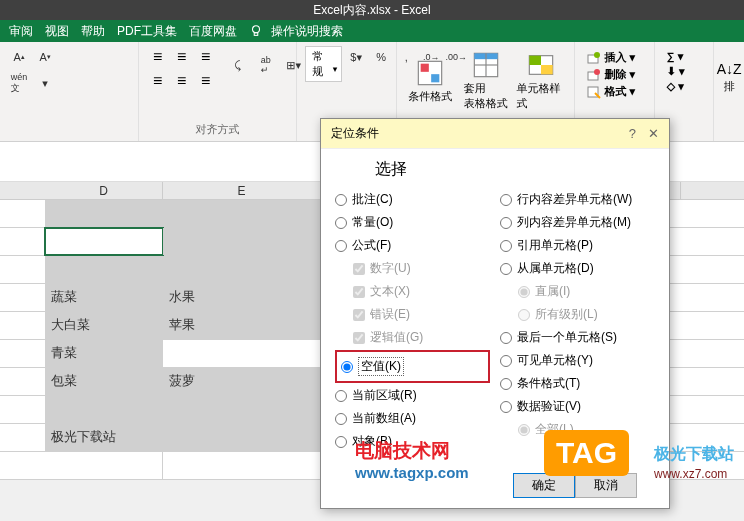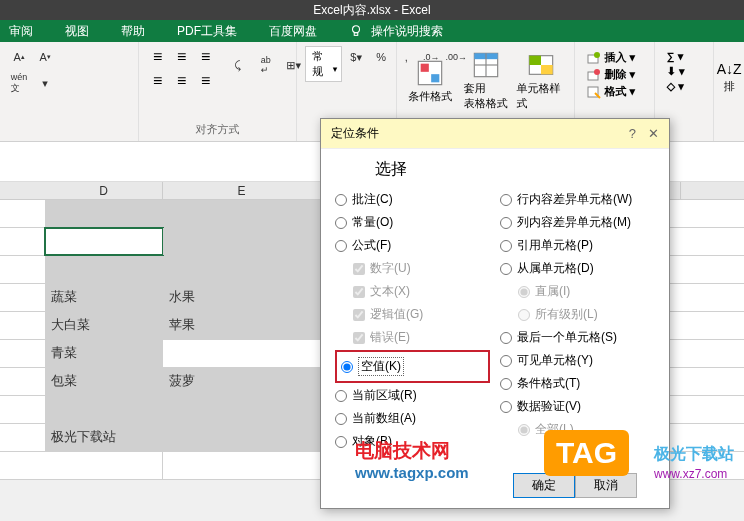--- a/index.html
+++ b/index.html
@@ -1,19 +1,19 @@
 <!DOCTYPE html>
 <html><head>
   <meta charset="utf-8">
   <style>
     * { margin: 0; padding: 0; box-sizing: border-box; font-family: "Microsoft YaHei", sans-serif; }
     body { background: #f0f0f0; width: 744px; height: 521px; overflow: hidden; position: relative; }
     
     .titlebar { background: #404040; height: 20px; color: #fff; font-size: 12px; text-align: center; line-height: 20px; }
-    .ribbon-tabs { background: #107c41; height: 22px; display: flex; align-items: center; padding: 0 5px; gap: 24px; color: #fff; font-size: 12px; }
+    .ribbon-tabs { background: #107c41; height: 22px; display: flex; align-items: center; padding: 0 5px; gap: 4px; color: #fff; font-size: 12px; }
     .ribbon-tabs span { cursor: pointer; padding: 0 4px; }
     .tell-me { display: flex; align-items: center; gap: 4px; }
     .bulb { width: 14px; height: 14px; }
     
     .ribbon { background: #f3f2f1; height: 100px; display: flex; border-bottom: 1px solid #d0d0d0; }
     .ribbon-group { border-right: 1px solid #e0e0e0; padding: 4px 8px; display: flex; flex-direction: column; justify-content: space-between; }
     .ribbon-group-label { font-size: 11px; color: #666; text-align: center; padding-top: 2px; }
     .ribbon-icons { display: flex; gap: 4px; flex-wrap: wrap; align-items: center; }
     .ribbon-btn-small { width: 22px; height: 22px; display: flex; align-items: center; justify-content: center; font-size: 11px; color: #333; }
     .ribbon-btn-large { width: 50px; height: 70px; display: flex; flex-direction: column; align-items: center; justify-content: center; font-size: 11px; gap: 2px; }
@@ -53,21 +53,21 @@
     .dotted-focus { border: 1px dotted #666; padding: 0 2px; }
     .dialog-buttons { display: flex; justify-content: flex-end; gap: 0; padding: 10px 32px; }
     .dlg-btn { padding: 3px 18px; font-size: 12px; background: #e1e1e1; border: 1px solid #adadad; cursor: pointer; }
     .dlg-btn.primary { border: 1px solid #0078d4; }
     
     .watermark1 { position: absolute; left: 355px; bottom: 40px; font-size: 19px; font-weight: bold; color: #e62129; z-index: 100; }
     .watermark1-url { font-size: 15px; color: #2a7ab8; display: block; }
     .tag-badge { position: absolute; right: 115px; bottom: 45px; background: #ff9c00; color: #fff; font-weight: bold; font-size: 30px; padding: 6px 12px; border-radius: 6px; z-index: 100; }
     .watermark2 { position: absolute; right: 10px; bottom: 40px; font-size: 14px; color: #4bb4e6; z-index: 100; text-align: left; }
     .watermark2 b { font-size: 16px; }
-    .watermark2-url { font-size: 12px; color: #a21caf; }
+    .watermark2-url { font-size: 12px; color: #7f1d1d; }
     
     .cells-group { display:flex; flex-direction: column; gap: 2px; font-size: 11px; padding: 4px; font-weight: bold; }
     .cells-item { display: flex; align-items: center; gap: 3px; }
   </style>
 </head>
 <body>
 
 <div class="titlebar">Excel内容.xlsx - Excel</div>
 
 <div class="ribbon-tabs">
@@ -268,25 +268,25 @@
         <label class="radio-item indent disabled">
             <input type="checkbox" checked="" disabled="" style="">
             <span>数字(U)</span>
           </label>
         <label class="radio-item indent disabled">
             <input type="checkbox" checked="" disabled="" style="">
             <span>文本(X)</span>
           </label>
         <label class="radio-item indent disabled">
             <input type="checkbox" checked="" disabled="" style="">
+            <span>错误(E)</span>
+          </label>
+        <label class="radio-item indent disabled">
+            <input type="checkbox" checked="" disabled="" style="">
             <span>逻辑值(G)</span>
-          </label>
-        <label class="radio-item indent disabled">
-            <input type="checkbox" checked="" disabled="" style="">
-            <span>错误(E)</span>
           </label>
         <div class="highlight-box">
           <label class="radio-item">
               <input type="radio" name="g" checked="" style="">
               <span class="dotted-focus">空值(K)</span>
             </label>
         </div>
         <label class="radio-item">
             <input type="radio" name="g" style="">
             <span>当前区域(R)</span>

